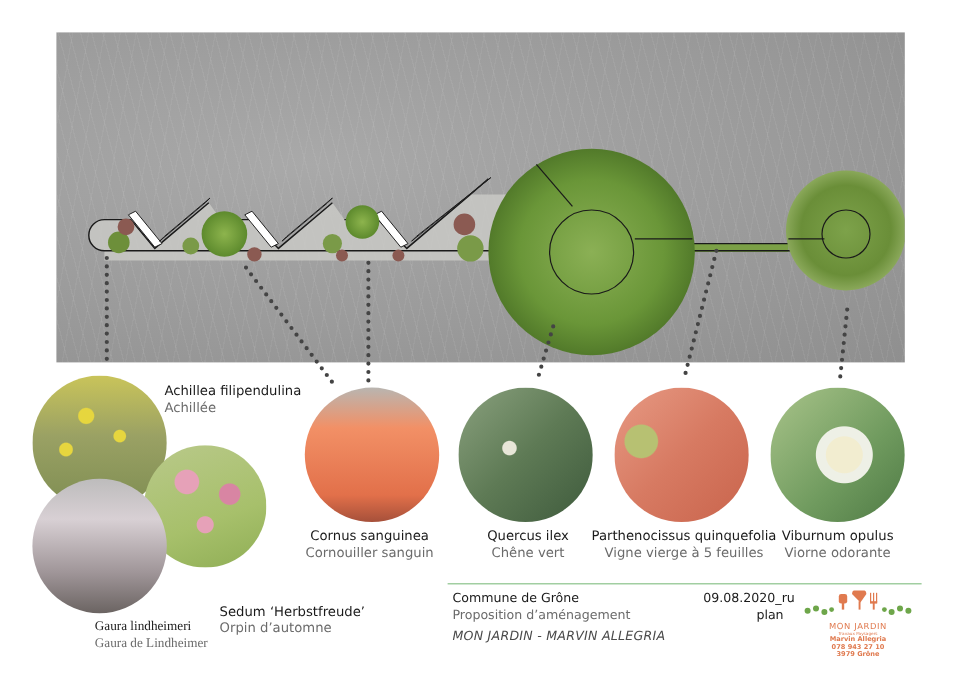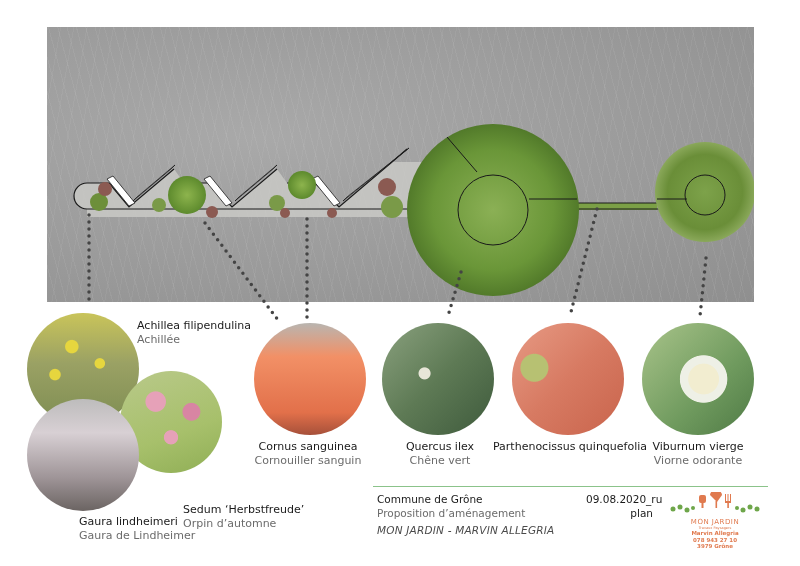--- a/index.html
+++ b/index.html
@@ -103,37 +103,38 @@
 <div class="photo" style="left:642px;top:323px;width:112px;height:112px;background:radial-gradient(circle at 55% 50%,#f2edd0 0 18%,#eef0e6 19% 28%,transparent 29%),linear-gradient(135deg,#a9c48a 0%,#6f9a5e 60%,#4f7a45 100%);"></div>
 
 <div class="label" style="left:137px;top:319px;">
   <div class="latin">Achillea filipendulina</div>
   <div class="common">Achillée</div>
 </div>
 <div class="label" style="left:183px;top:503px;">
   <div class="latin">Sedum ‘Herbstfreude’</div>
   <div class="common">Orpin d’automne</div>
 </div>
-<div class="label" style="left:79px;top:515px;">
+<div class="label" style="left:79px;top:515px;font-family:Liberation Serif, serif;">
   <div class="latin">Gaura lindheimeri</div>
   <div class="common">Gaura de Lindheimer</div>
 </div>
 <div class="label center" style="left:308px;top:440px;">
   <div class="latin">Cornus sanguinea</div>
   <div class="common">Cornouiller sanguin</div>
 </div>
 <div class="label center" style="left:440px;top:440px;">
   <div class="latin">Quercus ilex</div>
   <div class="common">Chêne vert</div>
 </div>
 <div class="label center" style="left:570px;top:440px;">
   <div class="latin">Parthenocissus quinquefolia</div>
+  <div class="common">Vigne vierge à 5 feuilles</div>
 </div>
 <div class="label center" style="left:698px;top:440px;">
-  <div class="latin">Viburnum vierge</div>
+  <div class="latin">Viburnum opulus</div>
   <div class="common">Viorne odorante</div>
 </div>
 
 <div class="footer-line"></div>
 <div class="footer" style="left:377px;top:492px;color:#1a1a1a;">Commune de Grône</div>
 <div class="footer" style="left:377px;top:506px;color:#6b6b6b;">Proposition d’aménagement</div>
 <div class="footer" style="left:377px;top:523px;color:#4a4a4a;letter-spacing:0.2px;font-style:italic;">MON JARDIN - MARVIN ALLEGRIA</div>
 <div class="footer" style="left:586px;top:492px;color:#1a1a1a;">09.08.2020_ru</div>
 <div class="footer" style="left:586px;top:506px;width:67px;text-align:right;color:#1a1a1a;">plan</div>
 

